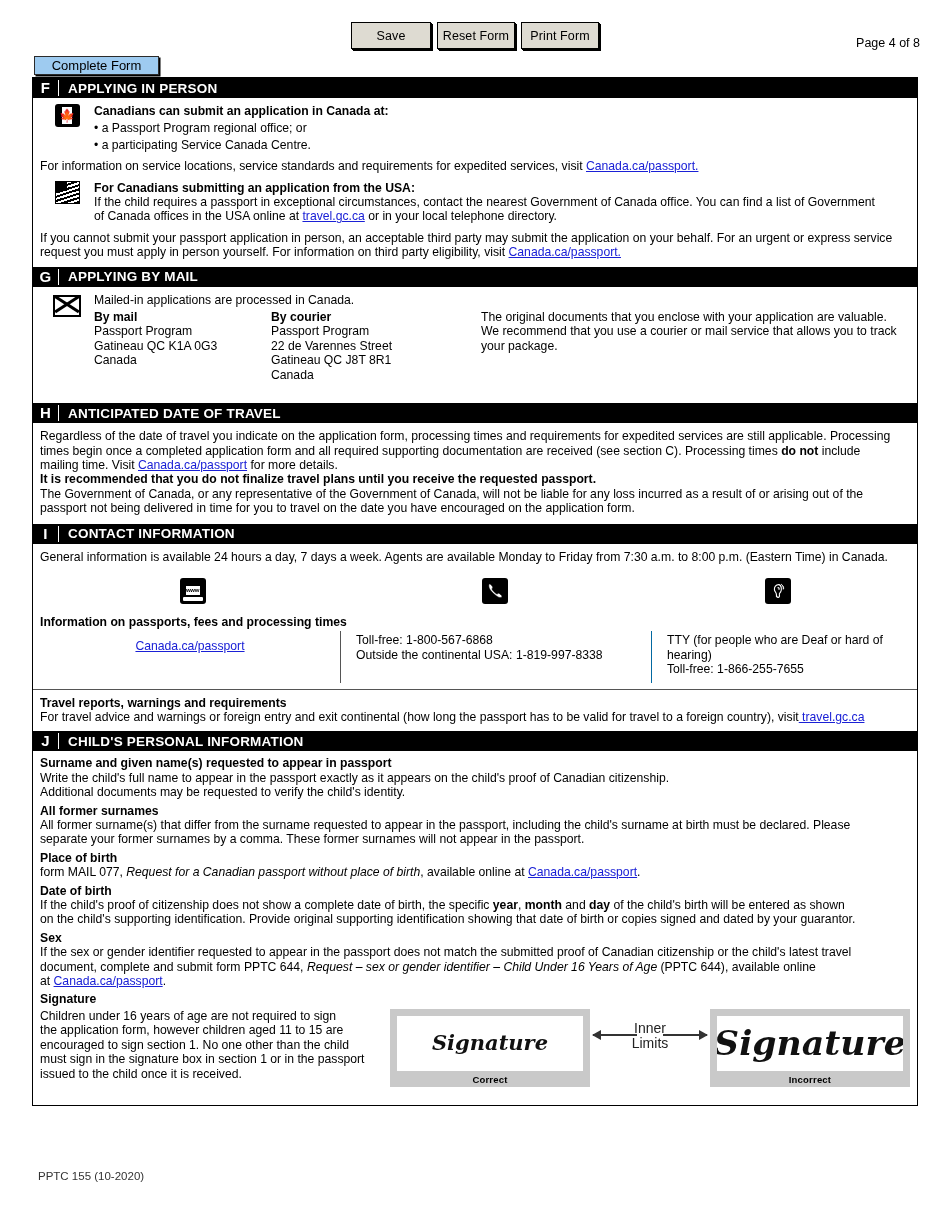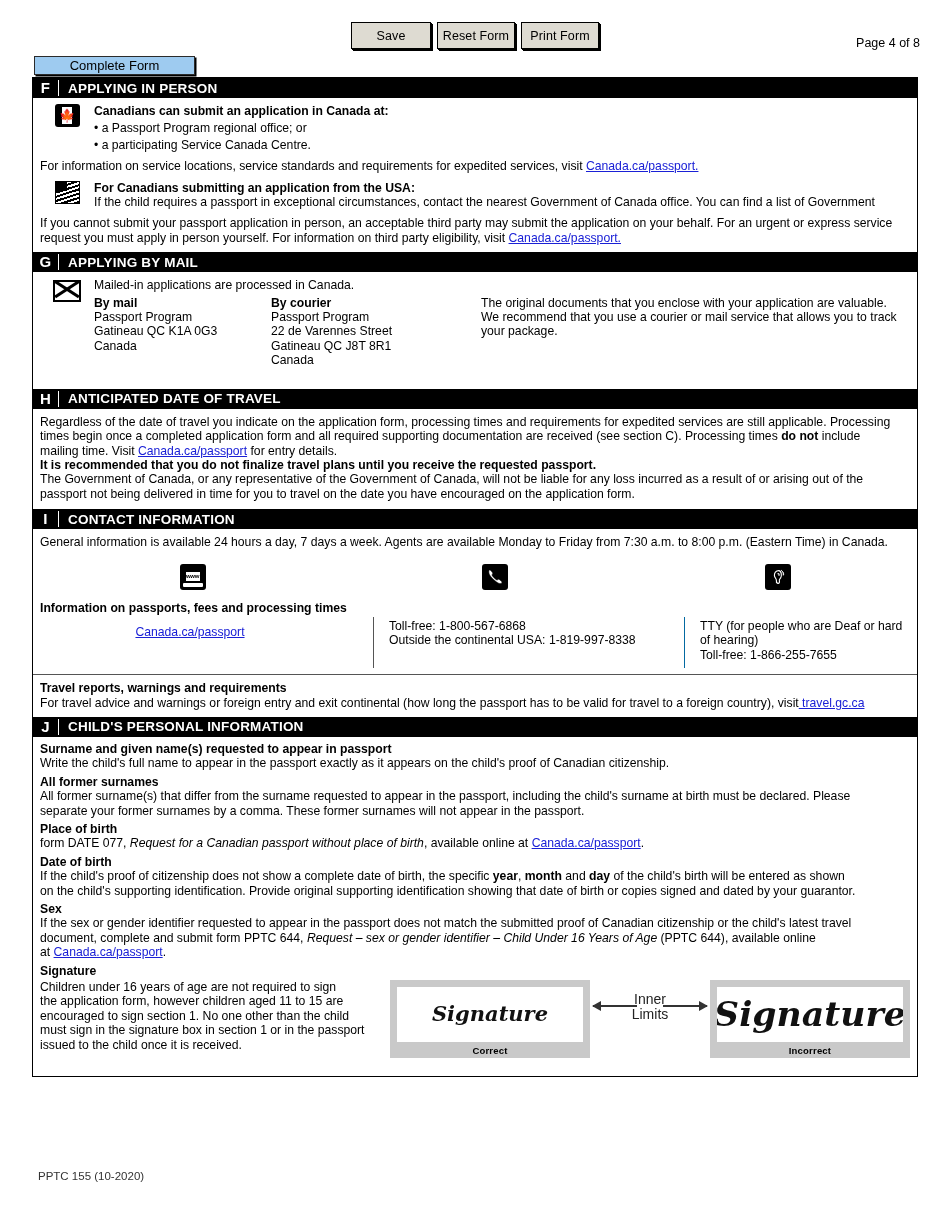--- a/index.html
+++ b/index.html
@@ -57,21 +57,21 @@
     right: 30px;
     top: 36px;
     font-size: 12.5px;
   }
 
   
   .complete-form {
     position: absolute;
     left: 34px;
     top: 56px;
-    width: 161px;
+    width: 125px;
     height: 19px;
     background: #9ecbf0;
     border: 1px solid #2b2b2b;
     box-shadow: 1.5px 1.5px 0 #000;
     font-size: 13px;
     display: flex;
     align-items: center;
     justify-content: center;
     cursor: pointer;
     box-sizing: border-box;
@@ -223,21 +223,21 @@
     position: absolute; bottom: 3px; left: 3px;
     width: 20px; height: 4px; background: #fff; border-radius: 1px;
   }
 
   .contact-cols {
     display: flex;
     align-items: stretch;
     margin-top: 2px;
   }
   .cc-1 { flex: 0 0 300px; display: flex; align-items: flex-start; justify-content: center; padding-top: 8px; }
-  .cc-2 { flex: 0 0 295px; border-left: 1px solid #555; padding: 2px 0 6px 15px; margin-left: 33px; }
+  .cc-2 { flex: 0 0 295px; border-left: 1px solid #555; padding: 2px 0 6px 15px; }
   .cc-3 { flex: 1 1 auto; border-left: 1px solid #0369a1; padding: 2px 0 6px 15px; }
 
   .travel-sep {
     border-top: 1px solid #555;
     margin-top: 0px;
     padding-top: 6px;
   }
 
   
   .sig-wrap {
@@ -366,20 +366,21 @@
 
       <p class="gap"><span>For information on service locations, service standards and requirements for expedited services, visit </span><a class="link">Canada.ca/passport.</a></p>
 
       <div class="iconrow gap">
         <div class="ibox">
           <div class="usa-icon"></div>
         </div>
         <div class="itxt">
           <p class="b">For Canadians submitting an application from the USA:</p>
           <p>If the child requires a passport in exceptional circumstances, contact the nearest Government of Canada office. You can find a list of Government</p>
+          <p><span>of Canada offices in the USA online at </span><a class="link">travel.gc.ca</a><span> or in your local telephone directory.</span></p>
         </div>
       </div>
 
       <p class="gap">If you cannot submit your passport application in person, an acceptable third party may submit the application on your behalf. For an urgent or express service</p>
       <p><span>request you must apply in person yourself. For information on third party eligibility, visit </span><a class="link">Canada.ca/passport.</a></p>
     </div>
 
     <div class="sec-head">
       <span class="sec-letter">G</span>
       <span>APPLYING BY MAIL</span>
@@ -415,21 +416,21 @@
       </div>
     </div>
 
     <div class="sec-head">
       <span class="sec-letter">H</span>
       <span>ANTICIPATED DATE OF TRAVEL</span>
     </div>
     <div class="sec-body" style="padding-bottom:8px">
       <p>Regardless of the date of travel you indicate on the application form, processing times and requirements for expedited services are still applicable. Processing</p>
       <p><span>times begin once a completed application form and all required supporting documentation are received (see section C). Processing times </span><b>do not</b><span> include</span></p>
-      <p><span>mailing time. Visit </span><a class="link">Canada.ca/passport</a><span> for entry details.</span></p>
+      <p><span>mailing time. Visit </span><a class="link">Canada.ca/passport</a><span> for more details.</span></p>
       <p class="b"><span>It is recommended that you </span><span>do not</span><span> finalize travel plans until you </span><span>receive the requested passport.</span></p>
       <p>The Government of Canada, or any representative of the Government of Canada, will not be liable for any loss incurred as a result of or arising out of the</p>
       <p>passport not being delivered in time for you to travel on the date you have encouraged on the application form.</p>
     </div>
 
     <div class="sec-head">
       <span class="sec-letter">I</span>
       <span>CONTACT INFORMATION</span>
     </div>
     <div class="sec-body" style="padding:6px 7px 0 7px">
@@ -483,27 +484,28 @@
     </div>
 
     <div class="sec-head">
       <span class="sec-letter">J</span>
       <span>CHILD'S PERSONAL INFORMATION</span>
     </div>
     <div class="sec-body" style="padding:5px 7px 10px 7px">
 
       <p class="b">Surname and given name(s) requested to appear in passport</p>
       <p>Write the child's full name to appear in the passport exactly as it appears on the child's proof of Canadian citizenship.</p>
+      <p>Additional documents may be requested to verify the child's identity.</p>
 
       <p class="b" style="margin-top:4px">All former surnames</p>
       <p>All former surname(s) that differ from the surname requested to appear in the passport, including the child's surname at birth must be declared. Please</p>
       <p>separate your former surnames by a comma. These former surnames will not appear in the passport.</p>
 
       <p class="b" style="margin-top:4px">Place of birth</p>
-      <p><span>form DATE 077, </span><i>Request for a Canadian passport without place of birth</i><span>, available online at </span><a class="link">Canada.ca/passport</a><span>.</span></p>
+      <p><span>form MAIL 077, </span><i>Request for a Canadian passport without place of birth</i><span>, available online at </span><a class="link">Canada.ca/passport</a><span>.</span></p>
 
       <p class="b" style="margin-top:4px">Date of birth</p>
       <p><span>If the child's proof of citizenship does not show a complete date of birth, the specific </span><b>year</b><span>, </span><b>month</b><span> and </span><b>day</b><span> of the child's birth will be entered as shown</span></p>
       <p>on the child's supporting identification. Provide original supporting identification showing that date of birth or copies signed and dated by your guarantor.</p>
 
       <p class="b" style="margin-top:4px">Sex</p>
       <p>If the sex or gender identifier requested to appear in the passport does not match the submitted proof of Canadian citizenship or the child's latest travel</p>
       <p><span>document, complete and submit form PPTC 644,  </span><i>Request – sex or gender identifier – Child Under 16 Years of Age</i><span> (PPTC 644), available online</span></p>
       <p><span>at </span><a class="link">Canada.ca/passport</a><span>.</span></p>
 

